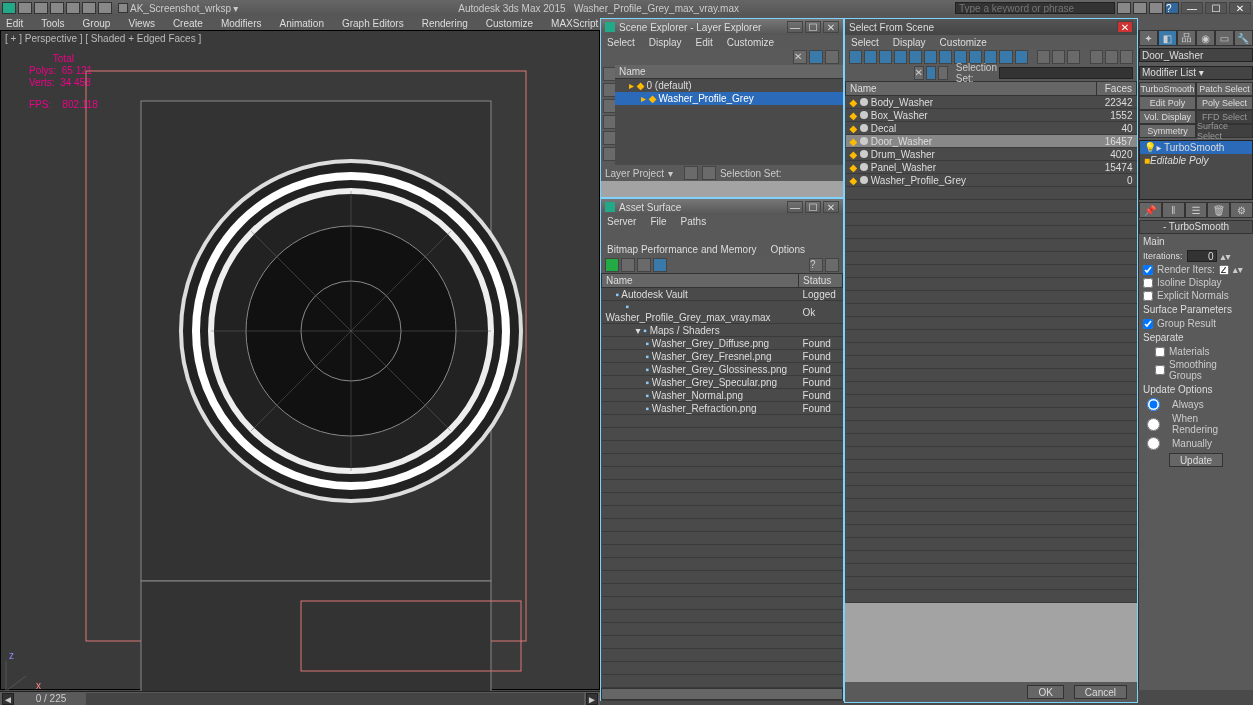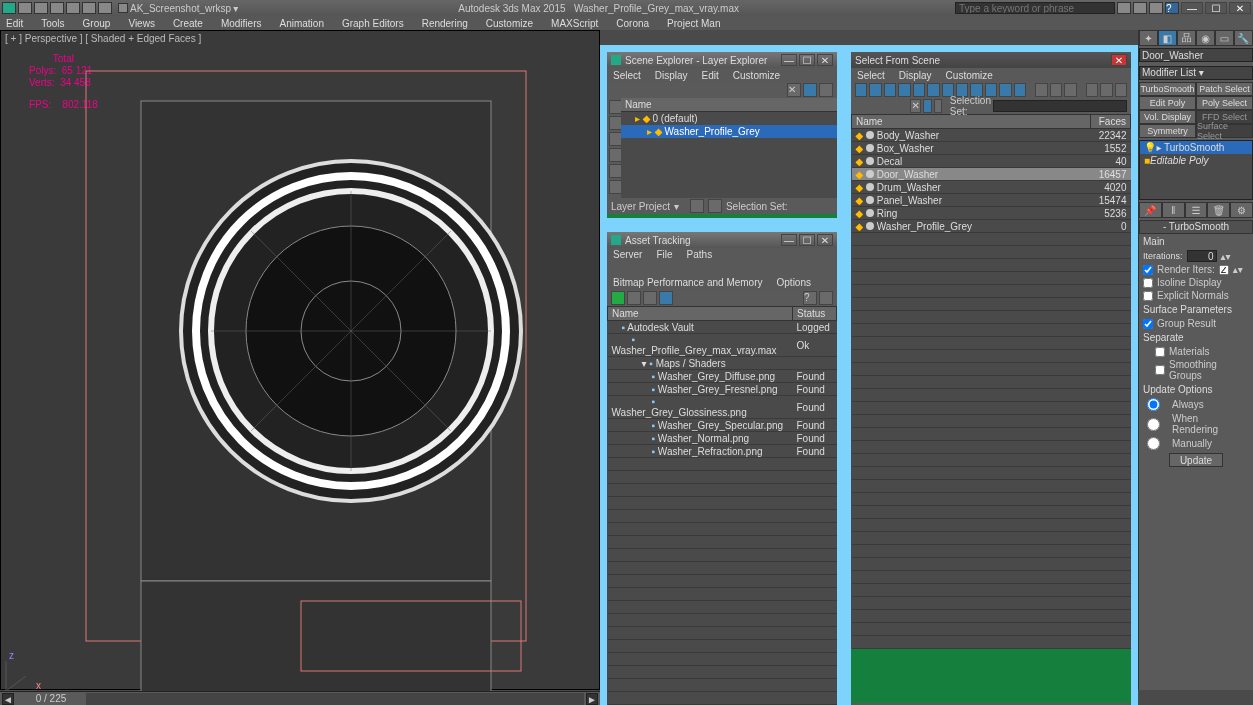--- a/index.html
+++ b/index.html
@@ -10,21 +10,21 @@
 .titlebar .tb-dd { color:#ccc; padding:0 4px; display:flex; align-items:center; gap:2px; }
 .titlebar .tb-title { flex:1; text-align:center; color:#ccc; }
 .titlebar .tb-right { display:flex; gap:2px; }
 .titlebar .search { width:160px; height:12px; background:#333; color:#999; padding:0 3px; border:1px solid #222; }
 .titlebar .winbtn { width:22px; height:12px; background:#555; border:1px solid #444; display:flex; align-items:center; justify-content:center; color:#fff; }
 .menubar { height:14px; background:#575757; display:flex; align-items:center; padding:0 6px; gap:18px; color:#ddd; }
 .menubar span { cursor:default; }
 .viewport { position:absolute; left:0; top:30px; width:600px; height:660px; background:#3a3a3a; border:1px solid #000; }
 .vp-label { position:absolute; left:4px; top:2px; color:#bbb; }
 .vp-stats { position:absolute; left:28px; top:22px; color:#e08; font-size:9px; line-height:12px; }
-.panel { position:absolute; background:#15803d; border:7px solid #7dd3fc;margin-top:27px; }
+.panel { position:absolute; background:#a3a3a3; border:1px solid #7dd3fc; }
 .panel-title { height:16px; background:linear-gradient(#777,#555); display:flex; align-items:center; padding:0 4px; color:#ddd; }
 .panel-title .spacer { flex:1; }
 .panel-title .wbtn { width:16px; height:12px; display:flex; align-items:center; justify-content:center; color:#ddd; border:1px solid #444; margin-left:2px; }
 .panel-menu { height:14px; background:#595959; display:flex; align-items:center; gap:14px; padding:0 6px; color:#ddd; }
 .panel-tb { height:16px; background:#5a5a5a; display:flex; align-items:center; padding:0 4px; gap:2px; }
 .tbtn { width:14px; height:14px; background:#6a6a6a; border:1px solid #444; }
 .tbtn.active { background:#3a7aaa; }
 .tree { background:#4a4a4a; overflow:auto; }
 .tree-head { height:14px; background:#666; border-bottom:1px solid #333; display:flex; align-items:center; padding:0 4px; color:#ddd; }
 .tree-row { height:13px; display:flex; align-items:center; padding:0 2px; color:#ddd; }
@@ -198,21 +198,21 @@
     <span style="width:12px">▾</span>
     <div class="tbtn"></div>
     <div class="tbtn"></div>
     <span>Selection Set:</span>
   </div>
 </div>
 
 <div class="panel asset-panel" style="left:600px;top:198px;width:244px;height:503px">
   <div class="panel-title">
     <span style="width:10px;height:10px;background:#2a8;margin-right:4px"></span>
-    <span>Asset Tracking</span>
+    <span>Asset Surface</span>
     <span class="spacer"></span>
     <span class="wbtn">—</span>
     <span class="wbtn">☐</span>
     <span class="wbtn">✕</span>
   </div>
   <div class="panel-menu" id="at-menu">
       <span>Server</span>
       <span>File</span>
       <span>Paths</span>
       <span>Bitmap Performance and Memory</span>
@@ -430,24 +430,20 @@
           <td><span style="color:#fb0">◆</span> <span style="width:8px;height:8px;background:#ccc;border-radius:50%;display:inline-block"></span> Door_Washer</td>
           <td style="text-align:right">16457</td>
         </tr>
         <tr>
           <td><span style="color:#fb0">◆</span> <span style="width:8px;height:8px;background:#ccc;border-radius:50%;display:inline-block"></span> Drum_Washer</td>
           <td style="text-align:right">4020</td>
         </tr>
         <tr>
           <td><span style="color:#fb0">◆</span> <span style="width:8px;height:8px;background:#ccc;border-radius:50%;display:inline-block"></span> Panel_Washer</td>
           <td style="text-align:right">15474</td>
-        </tr>
-        <tr>
-          <td><span style="color:#fb0">◆</span> <span style="width:8px;height:8px;background:#ccc;border-radius:50%;display:inline-block"></span> Ring</td>
-          <td style="text-align:right">5236</td>
         </tr>
         <tr>
           <td><span style="color:#fb0">◆</span> <span style="width:8px;height:8px;background:#ccc;border-radius:50%;display:inline-block"></span> Washer_Profile_Grey</td>
           <td style="text-align:right">0</td>
         </tr>
         <tr>
           <td></td>
           <td></td>
         </tr>
         <tr>

